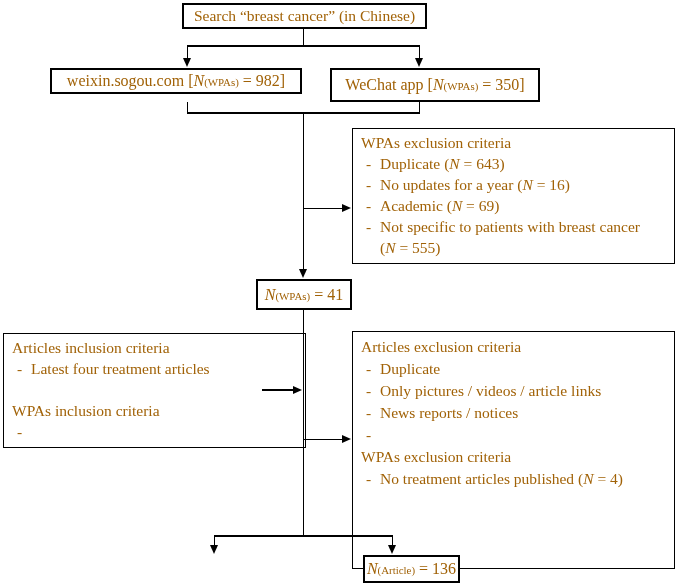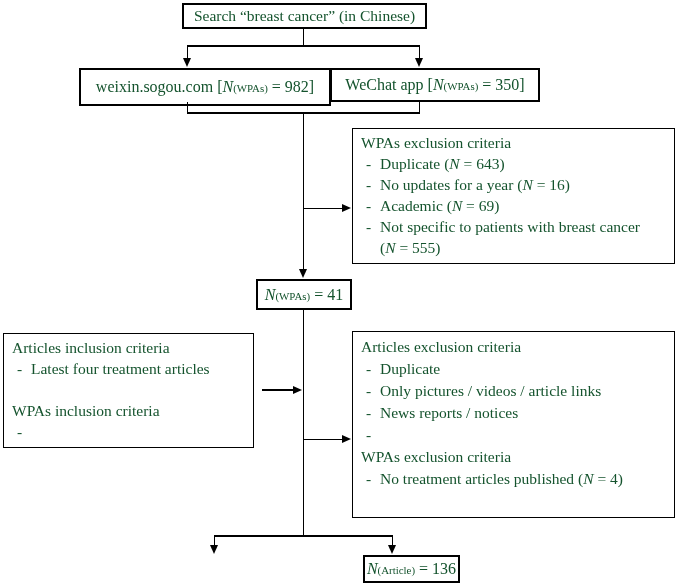--- a/index.html
+++ b/index.html
@@ -2,21 +2,21 @@
 <html><head>
 <meta charset="utf-8">
 <style>
   html, body { margin: 0; padding: 0; background: #ffffff; }
   #figure {
     position: relative;
     width: 680px;
     height: 586px;
     background: #ffffff;
     font-family: "Liberation Serif", "DejaVu Serif", serif;
-    color: #14532d;
+    color: #a16207;
     overflow: hidden;
   }
   .box {
     position: absolute;
     border: 2px solid #000000;
     background: #ffffff;
     box-sizing: border-box;
   }
   .center-box {
     display: flex;
@@ -58,21 +58,21 @@
 </style>
 </head>
 <body>
 
 <div id="figure">
 
   <div class="box center-box" style="left:182px; top:3px; width:245px; height:26px; font-size:15.5px;">
     <span>Search “breast cancer” (in Chinese)</span>
   </div>
 
-  <div class="box center-box" style="left:79px; top:68px; width:252px; height:38px;">
+  <div class="box center-box" style="left:50px; top:68px; width:252px; height:26px;">
     <span><span class="frag">weixin.sogou.com [</span><i class="nvar">N</i><span class="sub frag">(WPAs)</span><span class="frag"> = 982]</span></span>
   </div>
 
   <div class="box center-box" style="left:330px; top:68px; width:210px; height:34px;">
     <span><span class="frag">WeChat app [</span><i class="nvar">N</i><span class="sub frag">(WPAs)</span><span class="frag"> = 350]</span></span>
   </div>
 
   <div class="box crit-box" style="left:352px; top:128px; width:323px; height:136px;">
     <div class="crit-title">WPAs exclusion criteria</div>
     <div>
@@ -96,38 +96,38 @@
         <div class="crit-item">
           <span class="bullet"></span><span class="frag">(</span><i class="nvar">N</i><span class="frag"> = 555)</span>
         </div>
       </div>
   </div>
 
   <div class="box center-box" style="left:256px; top:279px; width:96px; height:31px;">
     <span><i class="nvar">N</i><span class="sub frag">(WPAs)</span><span class="frag"> = 41</span></span>
   </div>
 
-  <div class="box crit-box" style="left:3px; top:333px; width:251px; height:115px;">
+  <div class="box crit-box" style="left:3px; top:333px; width:303px; height:115px;">
     <div class="crit-title">Articles inclusion criteria</div>
     <div>
 
         <div class="crit-item">
           <span class="bullet">-</span><span class="frag">Latest four treatment articles</span><i class="nvar"></i><span class="frag"></span>
         </div>
       </div>
     <div class="crit-title gap21">WPAs inclusion criteria</div>
     <div>
 
         <div class="crit-item">
           <span class="bullet">-</span><i class="nvar"></i><span class="frag"></span>
         </div>
       </div>
   </div>
 
-  <div class="box crit-box lh22" style="left:352px; top:331px; width:323px; height:187px; padding-top:4px;">
+  <div class="box crit-box lh22" style="left:352px; top:331px; width:323px; height:238px; padding-top:4px;">
     <div class="crit-title">Articles exclusion criteria</div>
     <div>
 
         <div class="crit-item">
           <span class="bullet">-</span><span class="frag">Duplicate</span><i class="nvar"></i><span class="frag"></span>
         </div>
 
         <div class="crit-item">
           <span class="bullet">-</span><span class="frag">Only pictures / videos / article links</span><i class="nvar"></i><span class="frag"></span>
         </div>

